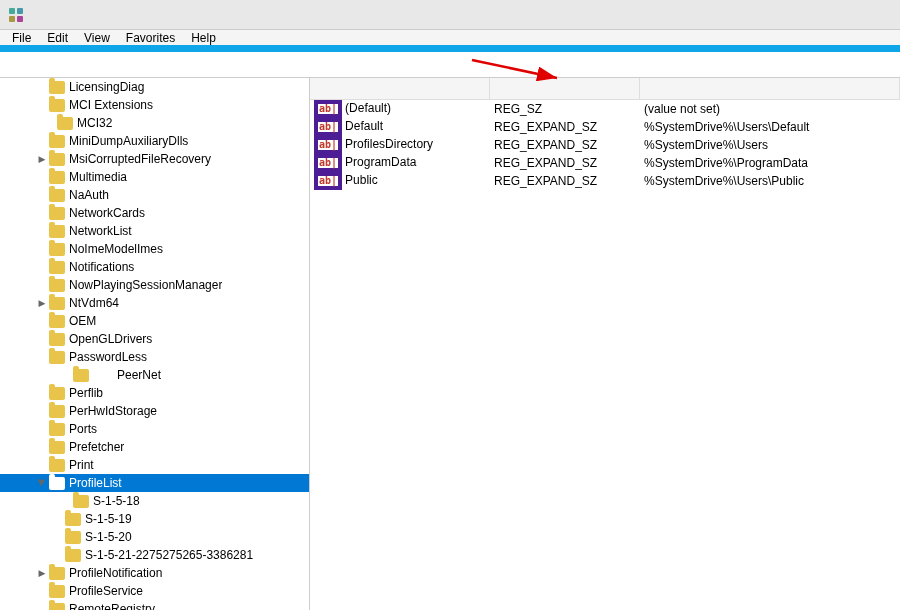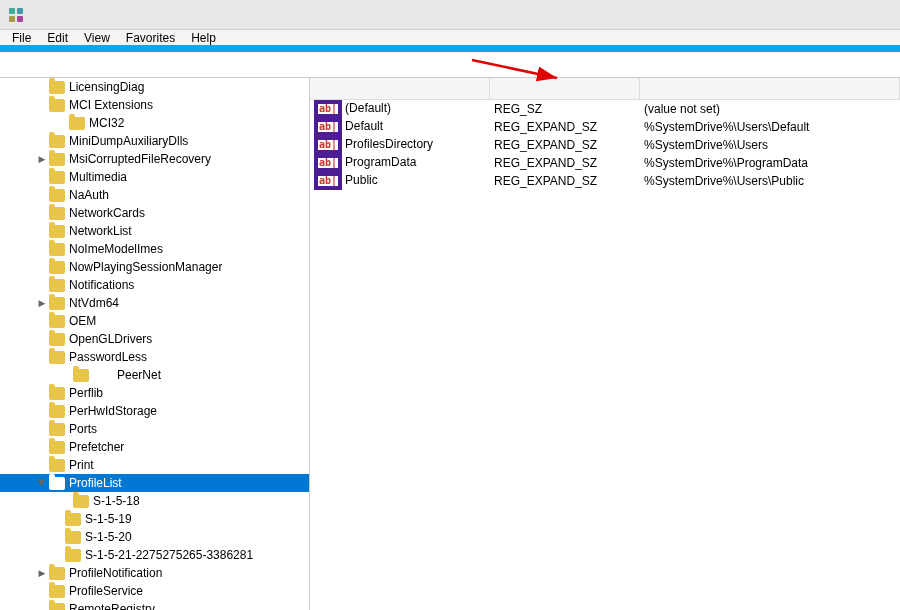--- a/index.html
+++ b/index.html
@@ -271,21 +271,21 @@
   <div class="tree-item" style="padding-left: 36px;">
         <span class="expand-arrow" style="visibility: hidden;">&nbsp;</span>
         <span class="folder-icon"></span>
         <span class="tree-label">LicensingDiag</span>
       </div>
       <div class="tree-item" style="padding-left: 36px;">
         <span class="expand-arrow" style="visibility: hidden;">&nbsp;</span>
         <span class="folder-icon"></span>
         <span class="tree-label">MCI Extensions</span>
       </div>
-      <div class="tree-item" style="padding-left: 56px; text-align: center;">
+      <div class="tree-item" style="padding-left: 44px; text-align: center;">
         <span class="expand-arrow" style="visibility: hidden;">&nbsp;</span>
         <span class="folder-icon"></span>
         <span class="tree-label">MCI32</span>
       </div>
       <div class="tree-item" style="padding-left: 36px;">
         <span class="expand-arrow" style="visibility: hidden;">&nbsp;</span>
         <span class="folder-icon"></span>
         <span class="tree-label">MiniDumpAuxiliaryDlls</span>
       </div>
       <div class="tree-item" style="padding-left: 36px;">
@@ -314,26 +314,26 @@
         <span class="tree-label">NetworkList</span>
       </div>
       <div class="tree-item" style="padding-left: 36px;">
         <span class="expand-arrow" style="visibility: hidden;">&nbsp;</span>
         <span class="folder-icon"></span>
         <span class="tree-label">NoImeModelImes</span>
       </div>
       <div class="tree-item" style="padding-left: 36px;">
         <span class="expand-arrow" style="visibility: hidden;">&nbsp;</span>
         <span class="folder-icon"></span>
+        <span class="tree-label">Notifications</span>
+      </div>
+      <div class="tree-item" style="padding-left: 36px;">
+        <span class="expand-arrow" style="visibility: hidden;">&nbsp;</span>
+        <span class="folder-icon"></span>
         <span class="tree-label">NowPlayingSessionManager</span>
-      </div>
-      <div class="tree-item" style="padding-left: 36px;">
-        <span class="expand-arrow" style="visibility: hidden;">&nbsp;</span>
-        <span class="folder-icon"></span>
-        <span class="tree-label">Notifications</span>
       </div>
       <div class="tree-item" style="padding-left: 36px;">
         <span class="expand-arrow">▶</span>
         <span class="folder-icon"></span>
         <span class="tree-label">NtVdm64</span>
       </div>
       <div class="tree-item" style="padding-left: 36px;">
         <span class="expand-arrow" style="visibility: hidden;">&nbsp;</span>
         <span class="folder-icon"></span>
         <span class="tree-label">OEM</span>

